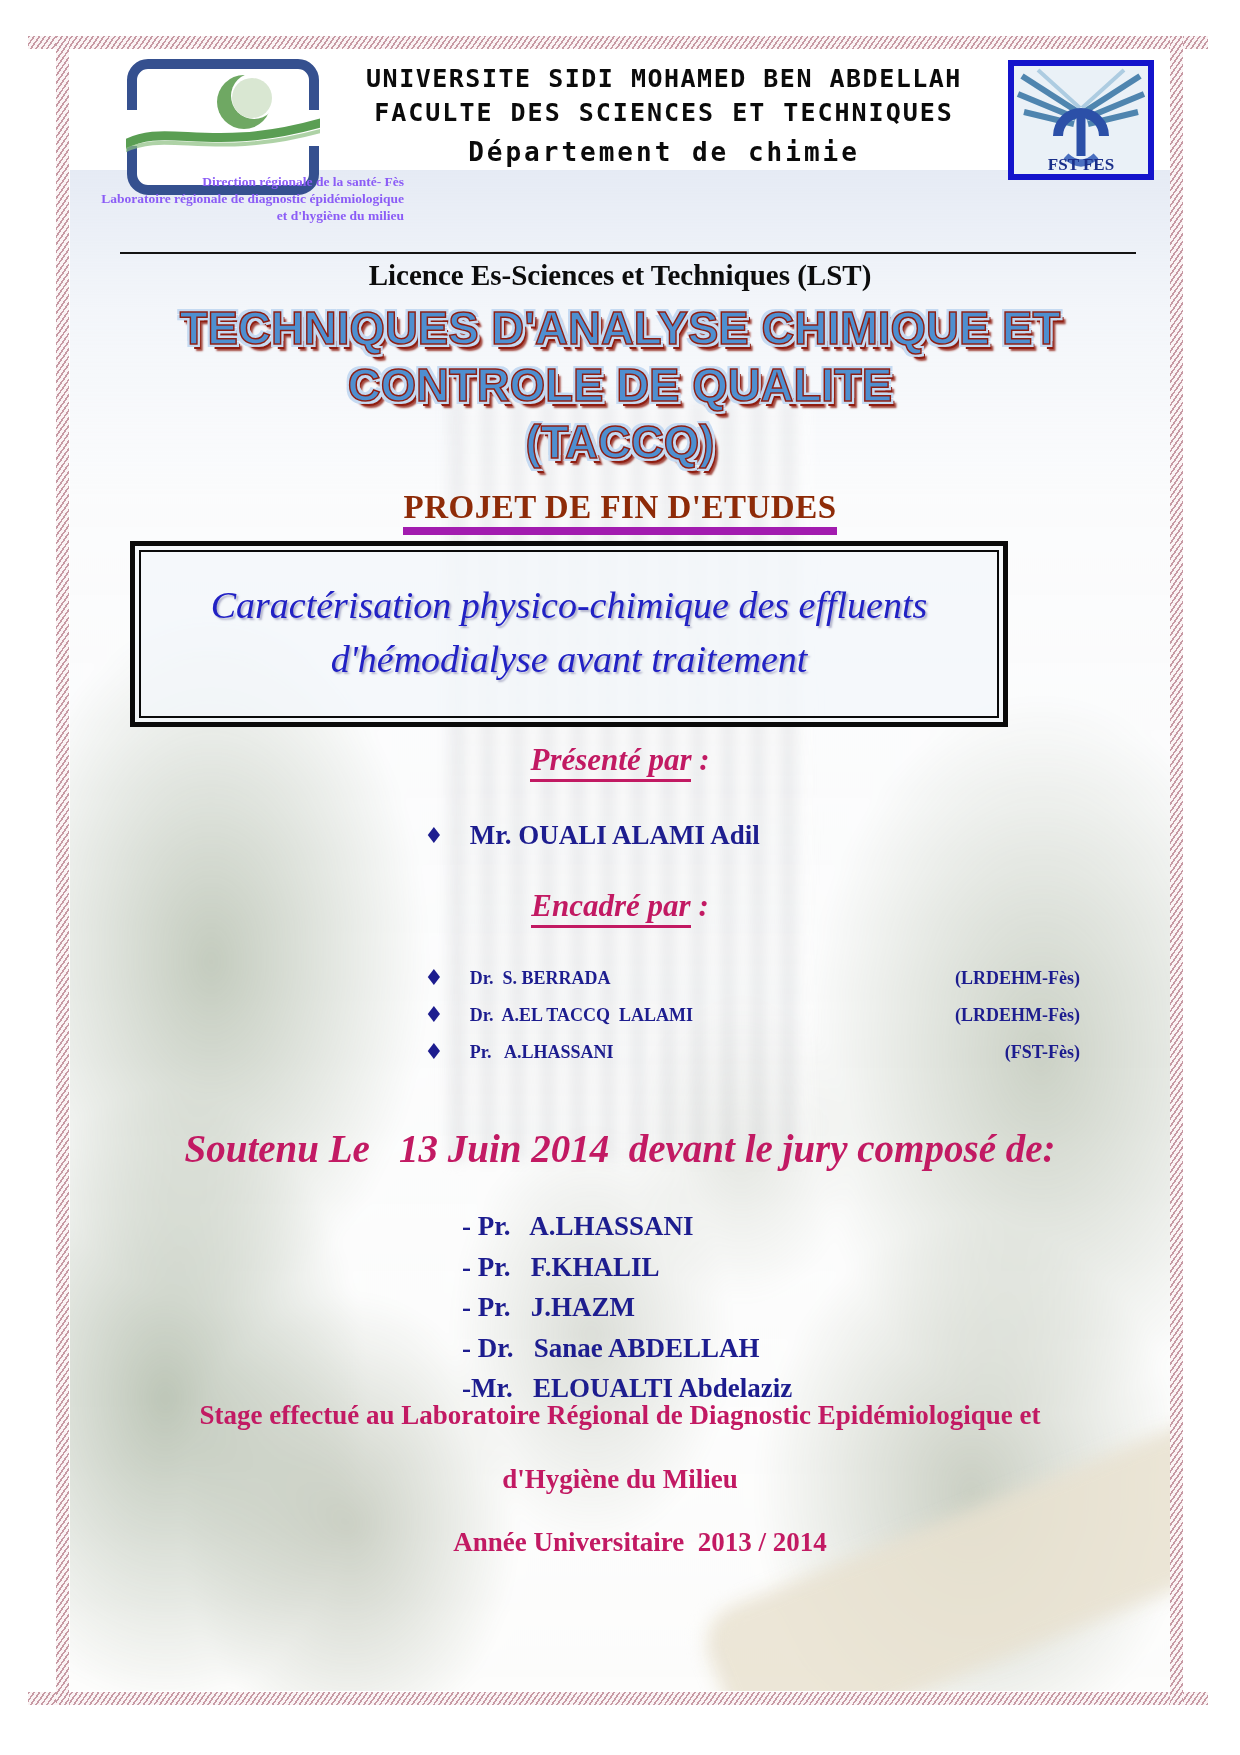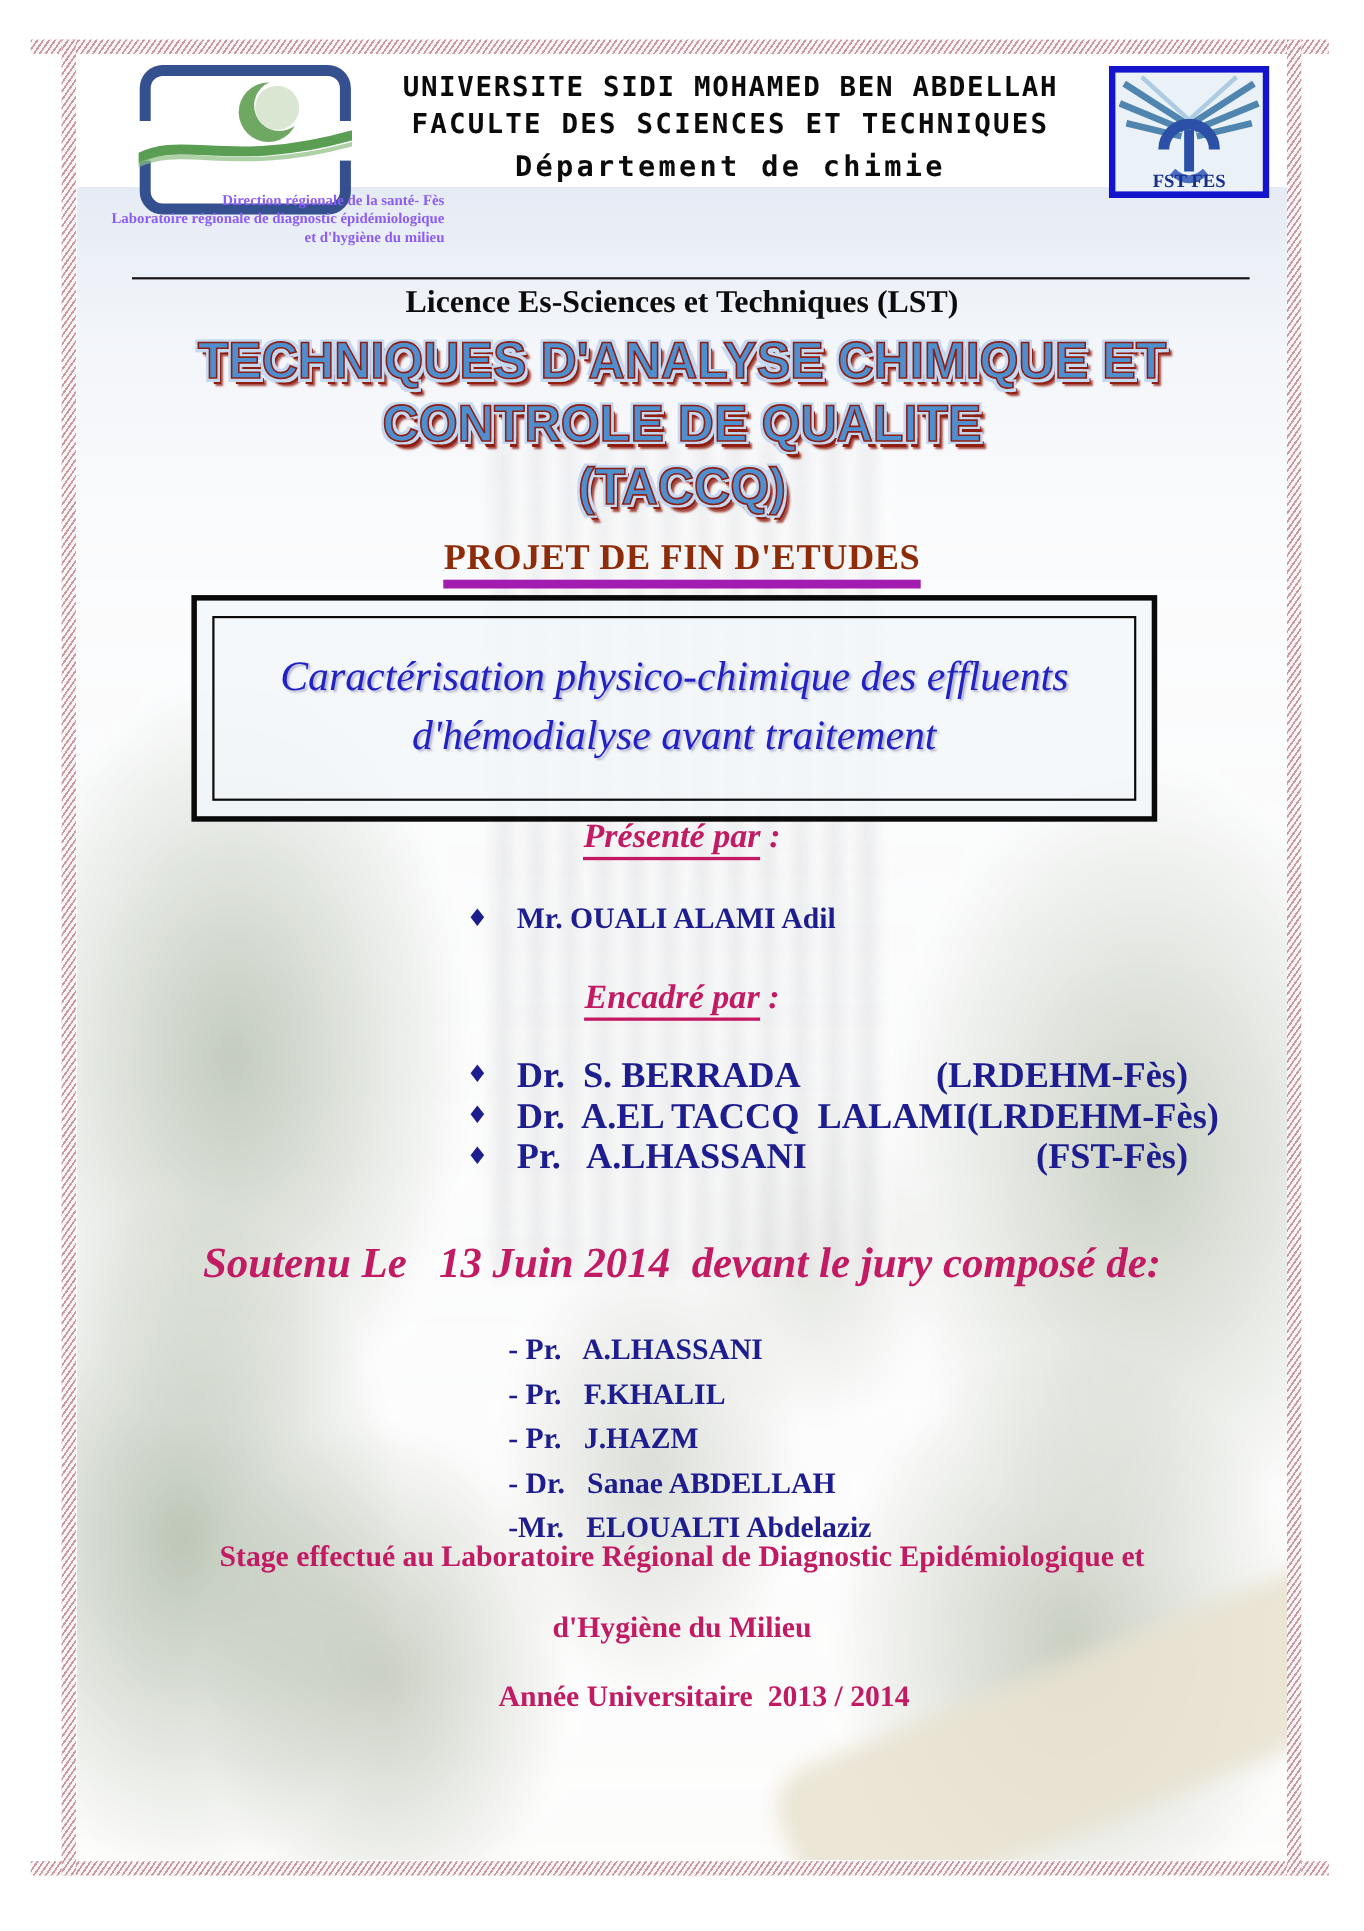--- a/index.html
+++ b/index.html
@@ -72,38 +72,38 @@
     text-shadow:
       -3px -3px 0 #C5DAF2, 3px -3px 0 #C5DAF2, -3px 3px 0 #C5DAF2, 3px 3px 0 #C5DAF2,
       4px 5px 0 #8F1D10, 6px 7px 2px rgba(143,29,16,.8);
     transform:scaleX(.97);}
   .projet{position:absolute;z-index:3;top:489px;left:0;width:100%;text-align:center;}
   .projet span{display:inline-block;font-weight:bold;font-size:33px;color:#8E2B08;
     letter-spacing:.5px;border-bottom:8px solid #a21caf;padding-bottom:1px;}
 
   
   .titlebox{position:absolute;z-index:3;top:541px;left:130px;width:878px;
-    border:5px solid #0a0a0a;background:rgba(243,246,250,.82);padding:14px;box-sizing:border-box;margin-left:44px;}
+    border:5px solid #0a0a0a;background:rgba(243,246,250,.82);padding:4px;box-sizing:border-box;}
   .titlebox-inner{border:2px solid #0a0a0a;padding:26px 8px 30px;text-align:center;
     font-style:italic;font-size:38px;line-height:54px;color:#2121C4;
     text-shadow:2px 2px 2px rgba(110,110,155,.5);font-family:"Liberation Serif",serif;}
 
   
   .pink-h{position:absolute;z-index:3;left:0;width:100%;text-align:center;
     font-style:italic;font-weight:600;font-size:31px;color:#C21A63;}
   .pink-h .ul{border-bottom:3px solid #C21A63;padding-bottom:2px;}
   .presente{top:742px;}
   .encadre{top:888px;}
   .candidate{position:absolute;z-index:3;top:820px;left:424px;display:flex;align-items:center;}
   .bullet{color:#1D1D8F;font-size:22px;margin-right:26px;font-family:"DejaVu Sans",sans-serif;}
   .navy{color:#1D1D8F;font-weight:bold;font-size:27px;}
   .pre{white-space:pre;}
   .supervisors{position:absolute;z-index:3;top:960px;left:424px;width:656px;}
   .sup-row{display:flex;align-items:center;line-height:36px;margin-bottom:1px;}
-  .sup-row .navy{font-size:33px;}
+  .sup-row .navy{font-size:18px;}
   .sup-row .name{flex:1;text-align:left;}
   .sup-row .aff{text-align:right;}
 
   
   .soutenu{position:absolute;z-index:3;top:1126px;left:0;width:100%;text-align:center;
     font-style:italic;font-weight:600;font-size:39px;color:#C21A63;}
   .jury{position:absolute;z-index:3;top:1206px;left:462px;}
   .jury div{font-weight:bold;font-size:27px;line-height:40.5px;color:#1D1D8F;}
 
   

